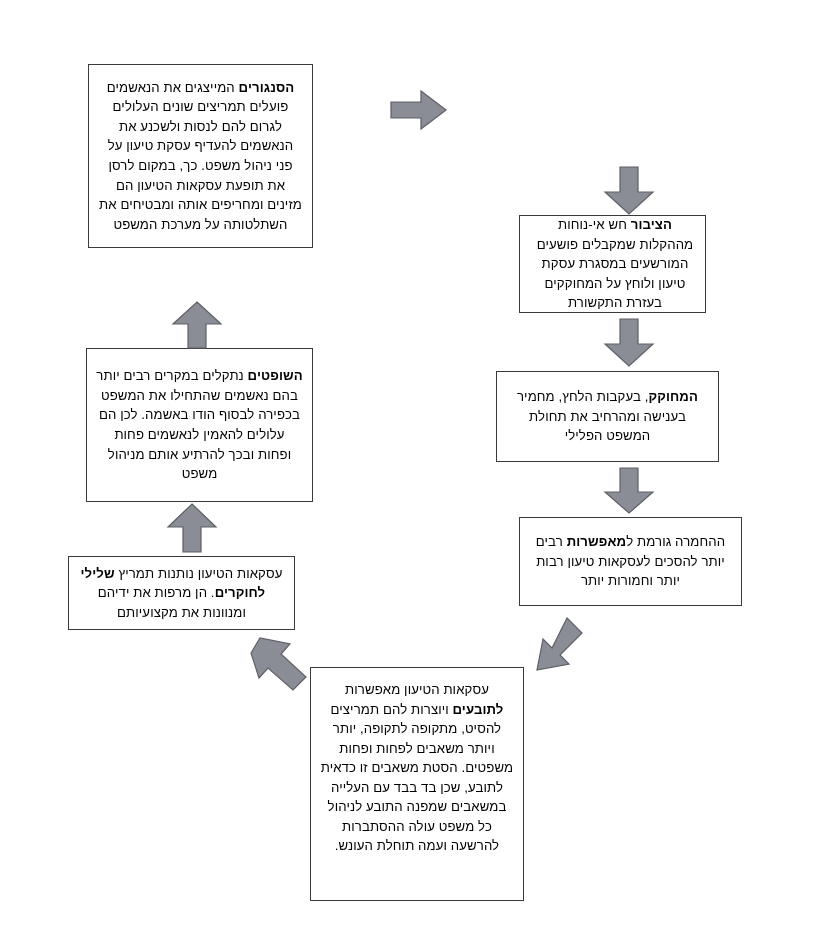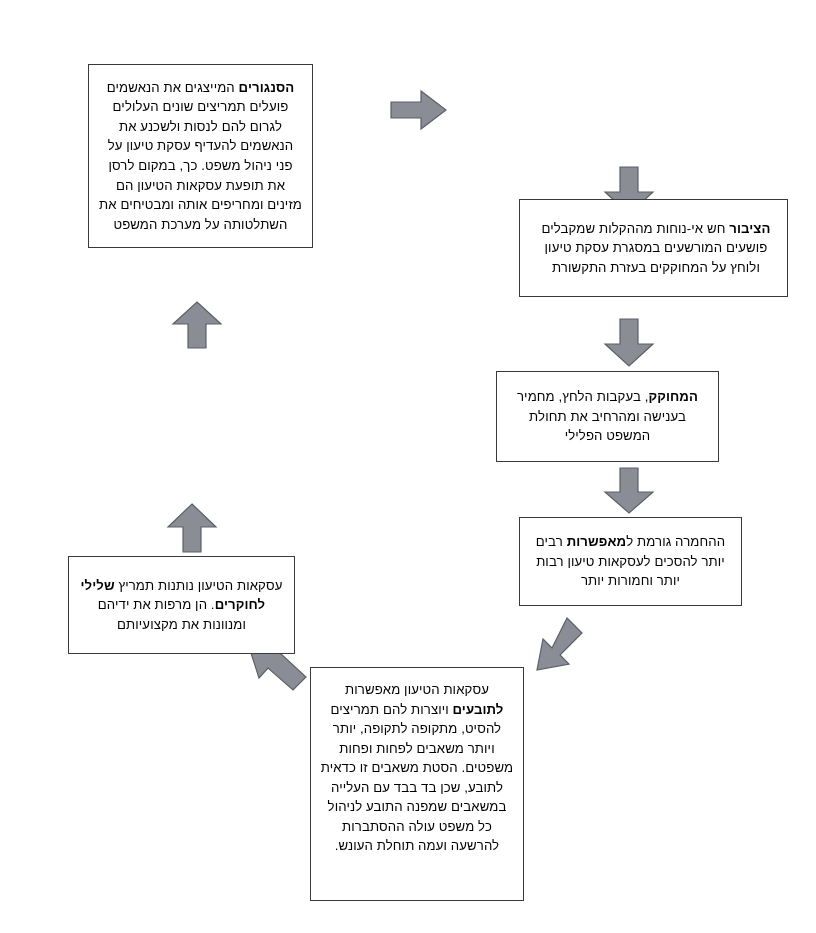--- a/index.html
+++ b/index.html
@@ -70,21 +70,21 @@
 
 <div id="canvas">
 
 
   <div class="arrow" style="left:598px; top:166px; width:62px; height:50px;">
     <svg viewBox="0 0 62 50" preserveAspectRatio="none" aria-hidden="true">
       <polygon points="22,1 40,1 40,26 55,26 31,48 7,26 22,26"></polygon>
     </svg>
   </div>
 
-  <div class="node body" style="left:519px; top:199px; width:269px; height:98px;padding-left:14px;">
+  <div class="node body" style="left:519px; top:215px; width:187px; height:98px;padding-left:14px;">
     <span class="txt">
       <b>הציבור</b><span> חש אי-נוחות מההקלות שמקבלים פושעים המורשעים במסגרת עסקת טיעון  ולוחץ על המחוקקים בעזרת התקשורת</span>
     </span>
   </div>
 
   <div class="arrow" style="left:598px; top:318px; width:62px; height:50px;">
     <svg viewBox="0 0 62 50" preserveAspectRatio="none" aria-hidden="true">
       <polygon points="22,1 40,1 40,26 55,26 31,48 7,26 22,26"></polygon>
     </svg>
   </div>
@@ -118,32 +118,37 @@
       <span>עסקאות הטיעון מאפשרות </span><b>לתובעים</b><span> ויוצרות להם תמריצים להסיט, מתקופה לתקופה, יותר ויותר משאבים לפחות ופחות משפטים. הסטת משאבים זו כדאית לתובע, שכן בד בבד עם העלייה במשאבים שמפנה התובע לניהול כל משפט עולה ההסתברות להרשעה ועמה תוחלת העונש.</span>
     </span>
   </div>
 
   <div class="arrow" style="left:246px; top:633px; width:66px; height:60px;">
     <svg viewBox="0 0 66 60" preserveAspectRatio="none" aria-hidden="true">
       <polygon points="5,20 14,5 44,11 35,21 60,44 47,57 22,35 13,45"></polygon>
     </svg>
   </div>
 
-  <div class="node body" style="left:68px; top:556px; width:227px; height:98px;text-align:center;">
+  <div class="node body" style="left:68px; top:556px; width:227px; height:74px;text-align:center;">
     <span class="txt">
       <span>עסקאות הטיעון נותנות תמריץ </span><b>שלילי לחוקרים</b><span>. הן מרפות את ידיהם ומנוונות את מקצועיותם</span>
     </span>
   </div>
 
   <div class="arrow" style="left:161px; top:502px; width:62px; height:52px;">
     <svg viewBox="0 0 62 52" preserveAspectRatio="none" aria-hidden="true">
       <polygon points="31,2 55,25 40,25 40,50 22,50 22,25 7,25"></polygon>
     </svg>
   </div>
 
+  <div class="node body" style="left:86px; top:348px; width:227px; height:154px;">
+    <span class="txt">
+      <b>השופטים</b><span> נתקלים במקרים רבים יותר בהם נאשמים שהתחילו את המשפט בכפירה לבסוף הודו באשמה. לכן הם עלולים להאמין לנאשמים פחות ופחות ובכך להרתיע אותם מניהול משפט</span>
+    </span>
+  </div>
 
   <div class="arrow" style="left:166px; top:300px; width:62px; height:50px;">
     <svg viewBox="0 0 62 50" preserveAspectRatio="none" aria-hidden="true">
       <polygon points="31,2 55,24 40,24 40,48 22,48 22,24 7,24"></polygon>
     </svg>
   </div>
 
   <div class="node body" style="left:88px; top:64px; width:225px; height:184px;">
     <span class="txt">
       <b>הסנגורים</b><span> המייצגים את הנאשמים פועלים תמריצים שונים העלולים לגרום להם לנסות ולשכנע את הנאשמים להעדיף עסקת טיעון על פני ניהול משפט. כך, במקום לרסן את תופעת עסקאות הטיעון הם מזינים ומחריפים אותה ומבטיחים את השתלטותה על מערכת המשפט</span>

